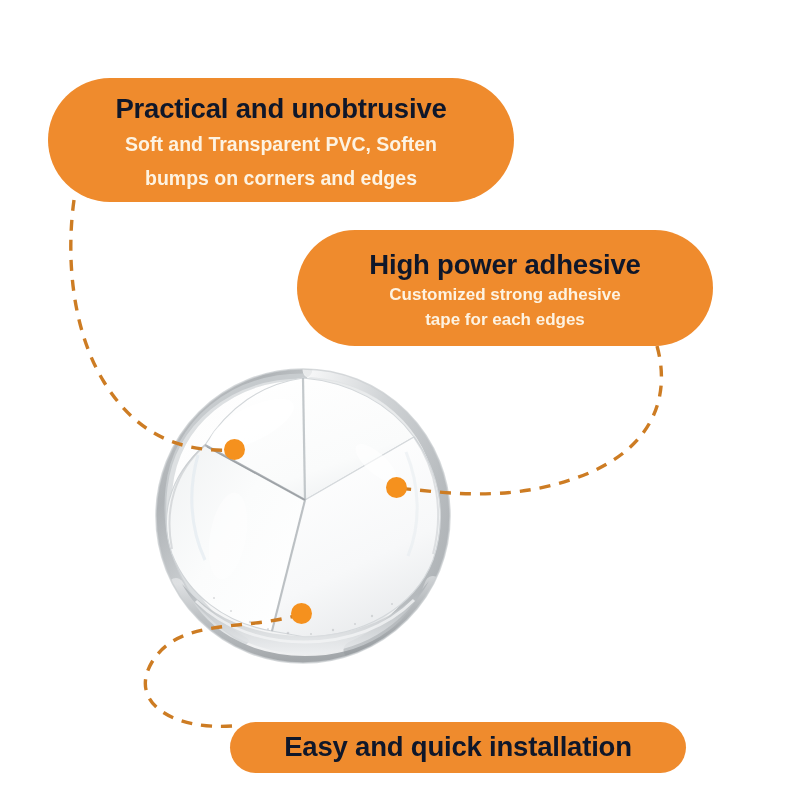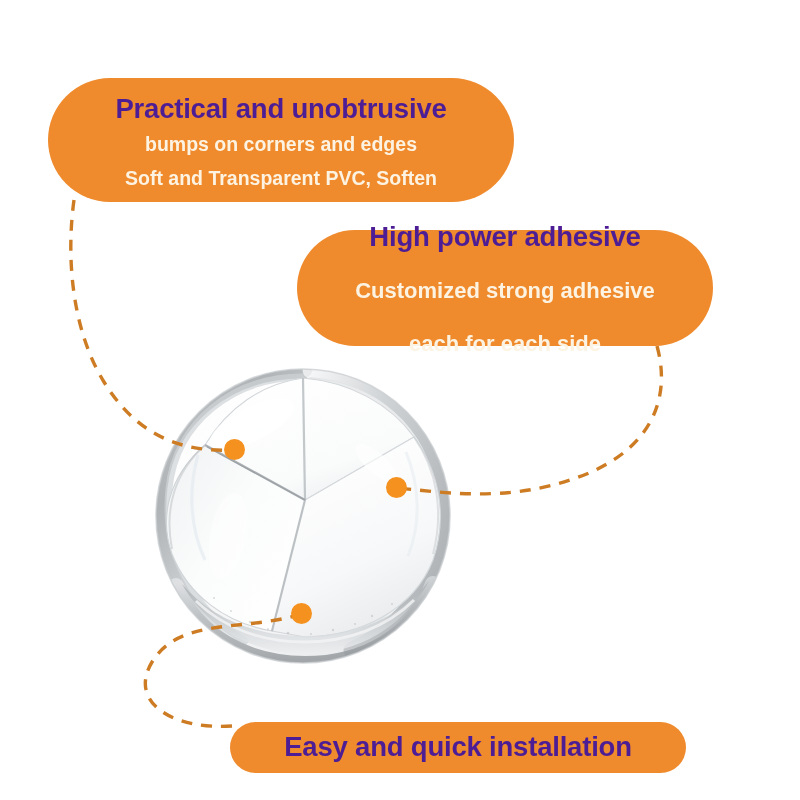--- a/index.html
+++ b/index.html
@@ -50,21 +50,21 @@
     justify-content: center;
     text-align: center;
     color: #fffaf0;
     z-index: 5;
   }
   .callout-title {
     font-weight: bold;
     letter-spacing: -0.2px;
     line-height: 1.05;
     white-space: nowrap;
-    color: #4c1d95;
+    color: #0f172a;
   }
   .callout-sub {
     font-weight: bold;
     line-height: 1.28;
     color: #fdf3e2;
     white-space: nowrap;
   }
 
   
   #callout-practical {
@@ -83,21 +83,21 @@
   #callout-adhesive {
     left: 297px;
     top: 230px;
     width: 416px;
     height: 116px;
     border-radius: 58px;
     background: #ef8b2d;
     padding-top: 6px;
   }
   #callout-adhesive .callout-title { font-size: 27.5px; }
-  #callout-adhesive .callout-sub   { font-size: 22px; margin-top: 25px; }
+  #callout-adhesive .callout-sub   { font-size: 17px; margin-top: 4px; }
 
   
   #callout-installation {
     left: 230px;
     top: 722px;
     width: 456px;
     height: 51px;
     border-radius: 26px;
     background: #ef8b2d;
   }
@@ -258,27 +258,27 @@
       <path id="line-installation" d="M 301 614 C 246 632 180 616 152 662 C 128 702 172 730 232 726"></path>
     </g>
   </svg>
 
   <div class="hotspot" id="hotspot-pvc"></div>
   <div class="hotspot" id="hotspot-adhesive"></div>
   <div class="hotspot" id="hotspot-install"></div>
 
   <div class="callout" id="callout-practical">
     <div class="callout-title">Practical and unobtrusive</div>
+    <div class="callout-sub">Soft and Transparent PVC, Soften</div>
     <div class="callout-sub">bumps on corners and edges</div>
-    <div class="callout-sub">Soft and Transparent PVC, Soften</div>
   </div>
 
   <div class="callout" id="callout-adhesive">
     <div class="callout-title">High power adhesive</div>
     <div class="callout-sub">Customized strong adhesive</div>
-    <div class="callout-sub">each for each side</div>
+    <div class="callout-sub">tape for each edges</div>
   </div>
 
   <div class="callout" id="callout-installation">
     <div class="callout-title">Easy and quick installation</div>
   </div>
 
 </div>
 
 </body></html>

